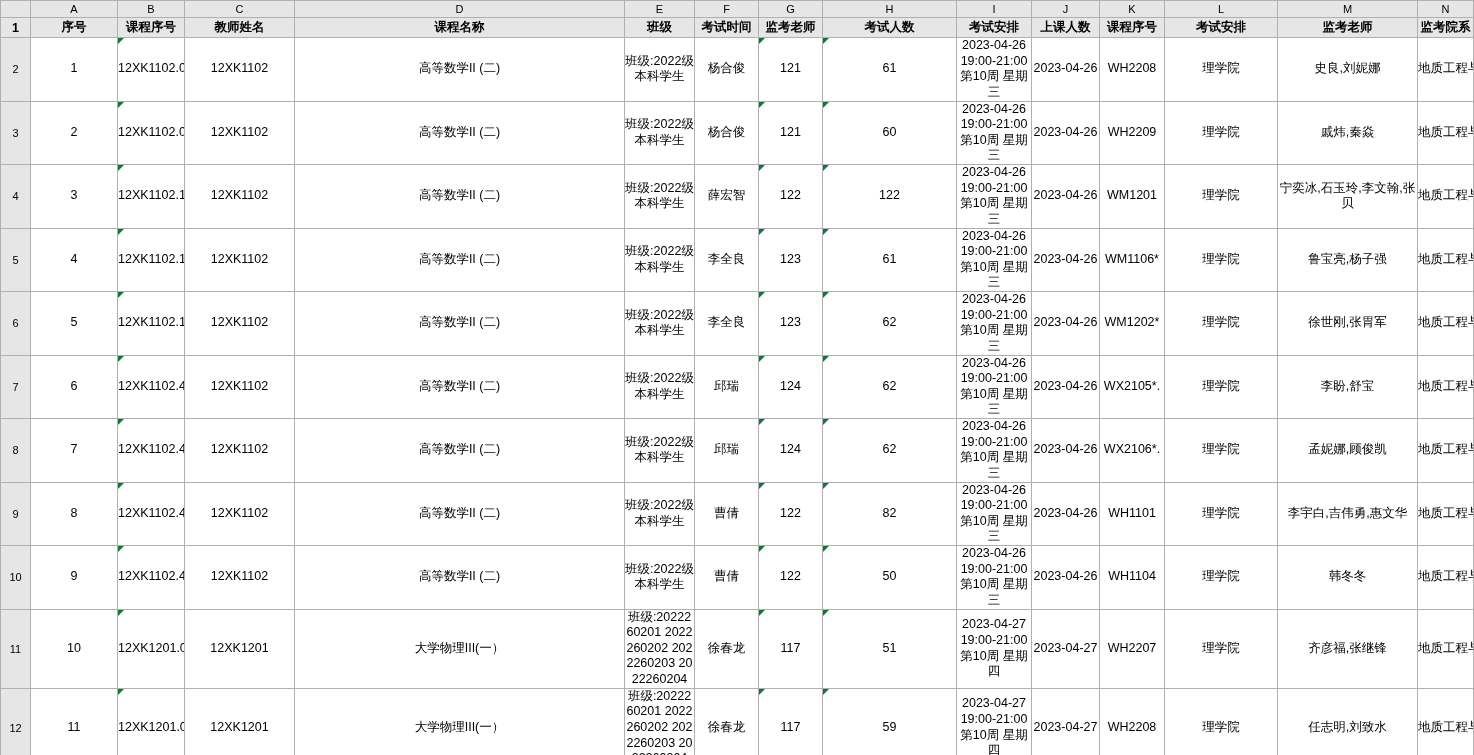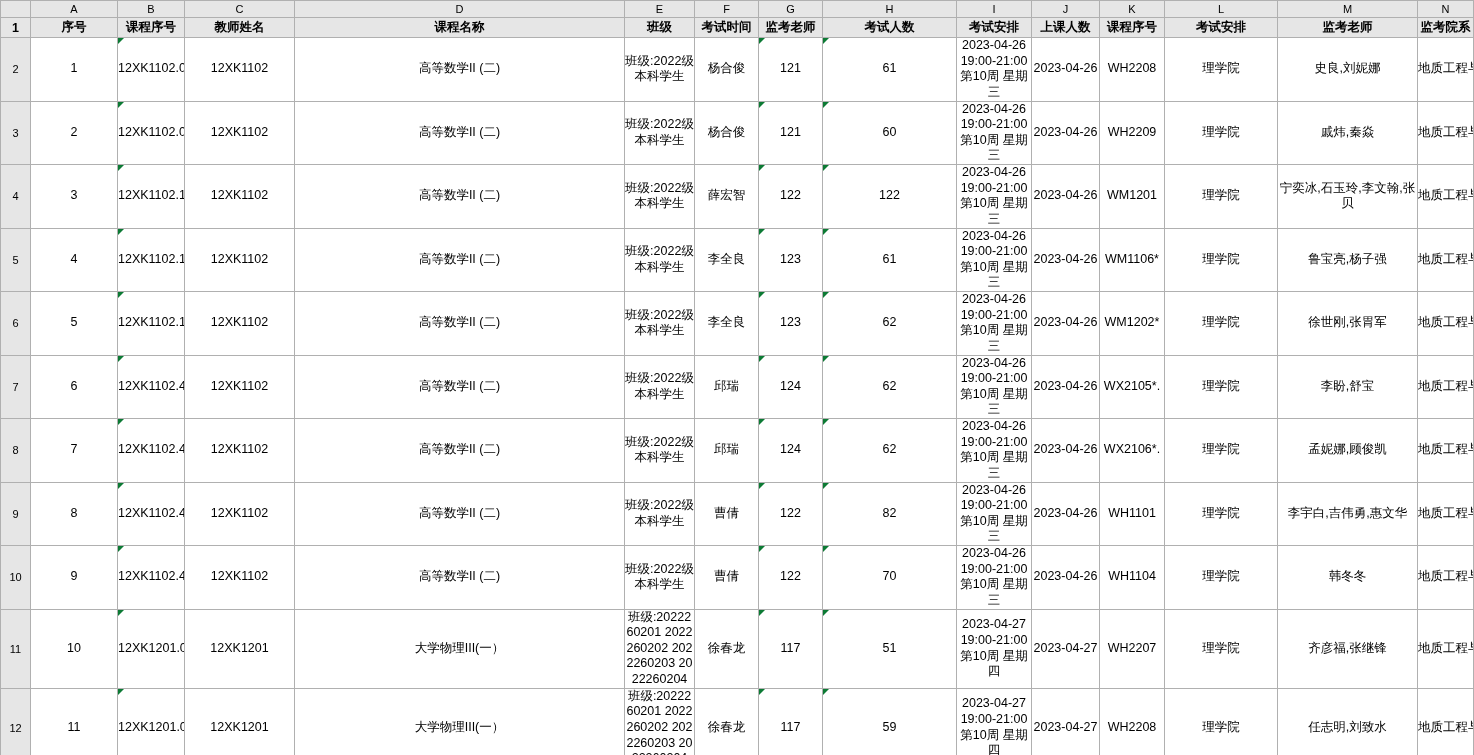--- a/index.html
+++ b/index.html
@@ -280,21 +280,21 @@
         </tr>
         <tr class="datarow">
           <td class="rowhead">10</td>
           <td class="cell nowrap">9</td>
           <td class="cell nowrap marker">12XK1102.40</td>
           <td class="cell nowrap">12XK1102</td>
           <td class="cell nowrap">高等数学II (二)</td>
           <td class="cell wrap">班级:2022级本科学生</td>
           <td class="cell wrap">曹倩</td>
           <td class="cell nowrap marker">122</td>
-          <td class="cell nowrap marker">70</td>
+          <td class="cell nowrap marker">50</td>
           <td class="cell wrap">2023-04-26 19:00-21:00 第10周 星期三</td>
           <td class="cell nowrap">2023-04-26</td>
           <td class="cell nowrap">WH1104</td>
           <td class="cell nowrap">理学院</td>
           <td class="cell wrap">韩冬冬</td>
           <td class="cell nowrap">地质工程与测绘学院</td>
         </tr>
         <tr class="datarow">
           <td class="rowhead">11</td>
           <td class="cell nowrap">10</td>

